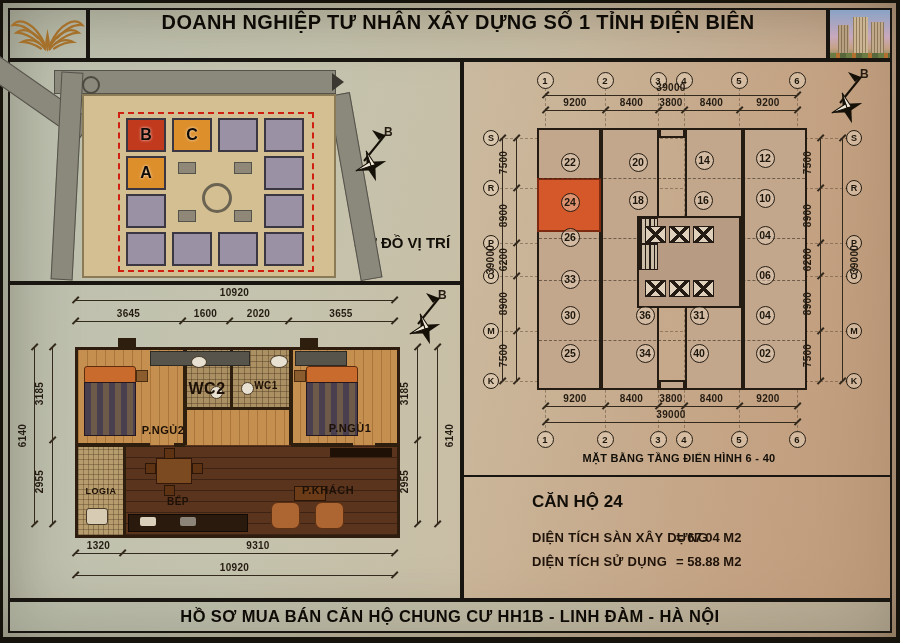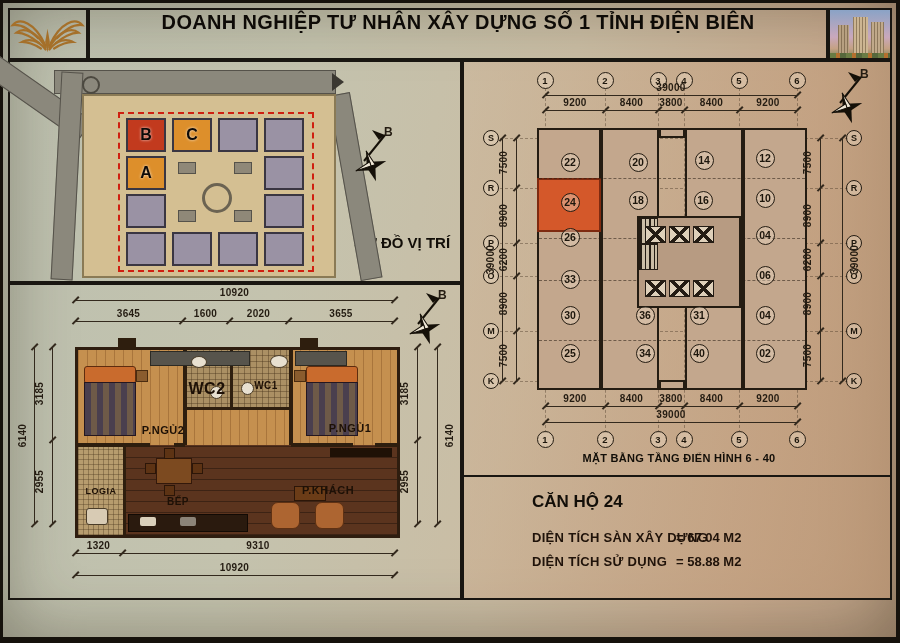--- a/index.html
+++ b/index.html
@@ -389,13 +389,16 @@
             <polygon points="1,38 17,33.5 17,38" fill="#efe7d6" stroke="#151008" stroke-width="1"></polygon>
           </g>
         </svg></div>
       <div class="dim" style="left: 396px; top: 5px; font-size: 12px;">B</div>
       <div class="lbl" style="left: 68px; top: 468px; font-size: 13px; text-align: left; letter-spacing: 0.3px;">DIỆN TÍCH SÀN XÂY DỰNG</div>
       <div class="lbl" style="left: 212px; top: 468px; font-size: 13px; text-align: left;">= 67.04 M2</div>
       <div class="lbl" style="left: 68px; top: 492px; font-size: 13px; text-align: left; letter-spacing: 0.3px;">DIỆN TÍCH SỬ DỤNG</div>
       <div class="lbl" style="left: 212px; top: 492px; font-size: 13px; text-align: left;">= 58.88 M2</div>
     </div>
 
+  <div class="panel" id="p-foot">
+    <span>HỒ SƠ MUA BÁN CĂN HỘ CHUNG CƯ HH1B - LINH ĐÀM - HÀ NỘI</span>
+  </div>
 </div>
 
 </body></html>

